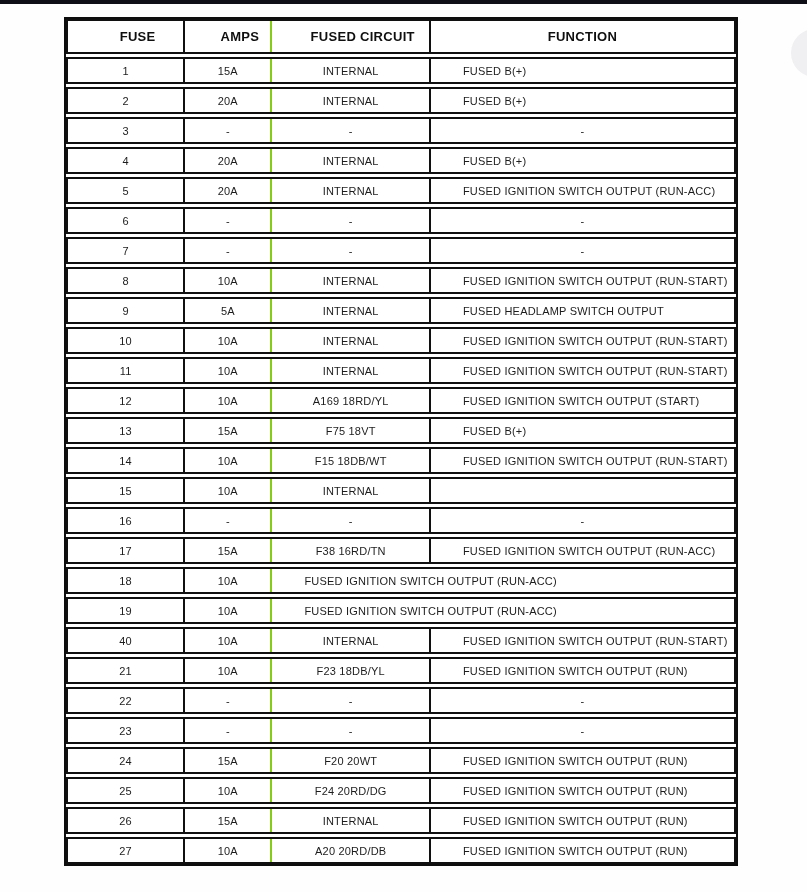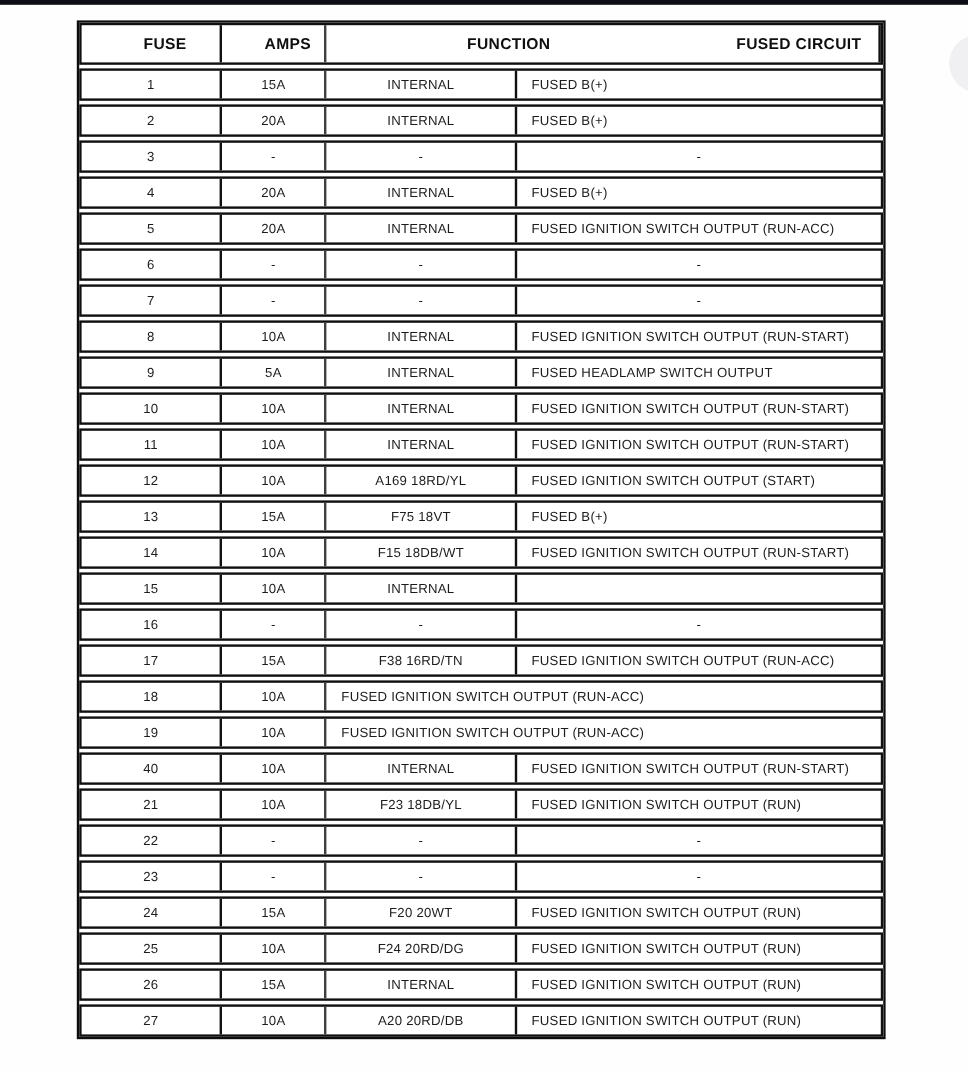--- a/index.html
+++ b/index.html
@@ -43,45 +43,45 @@
     display: flex;
     align-items: center;
     justify-content: center;
     font-size: 11px;
     color: #1c1c1c;
     letter-spacing: 0.2px;
     white-space: nowrap;
     overflow: hidden;
   }
   .cell.fuse     { width: 17.6%; border-right: 2px solid #101010; }
-  .cell.amps     { width: 13.1%; border-right: 2px solid #404040; }
+  .cell.amps     { width: 13.1%; border-right: 2px solid #84cc16; }
   .cell.circuit  { width: 23.8%; border-right: 2px solid #101010; }
-  .cell.function { width: 45.5%; justify-content: flex-start; padding-left: 12px; }
+  .cell.function { width: 45.5%; justify-content: flex-start; padding-left: 32px; }
   .cell.function.center { justify-content: center; padding-left: 0; }
   .row.header .cell {
     font-size: 13px;
     font-weight: bold;
     color: #0f0f0f;
     letter-spacing: 0.3px;
     padding-left: 24px;
   }
   .row.header .cell.function { justify-content: center; padding-left: 0; }
 </style>
 </head>
 <body>
 
 <div class="top-bar"></div>
 <div class="corner-circle"></div>
 
 <div class="table-wrap">
   <div class="row header">
     <div class="cell fuse">FUSE</div>
     <div class="cell amps">AMPS</div>
+    <div class="cell circuit">FUSED CIRCUIT</div>
     <div class="cell function">FUNCTION</div>
-    <div class="cell circuit">FUSED CIRCUIT</div>
   </div>
   <div>
       <div class="row">
         <div class="cell fuse">1</div>
         <div class="cell amps">15A</div>
         <div class="cell circuit">INTERNAL</div>
         <div class="cell function">FUSED B(+)</div>
       </div>
       <div class="row">
         <div class="cell fuse">2</div>

